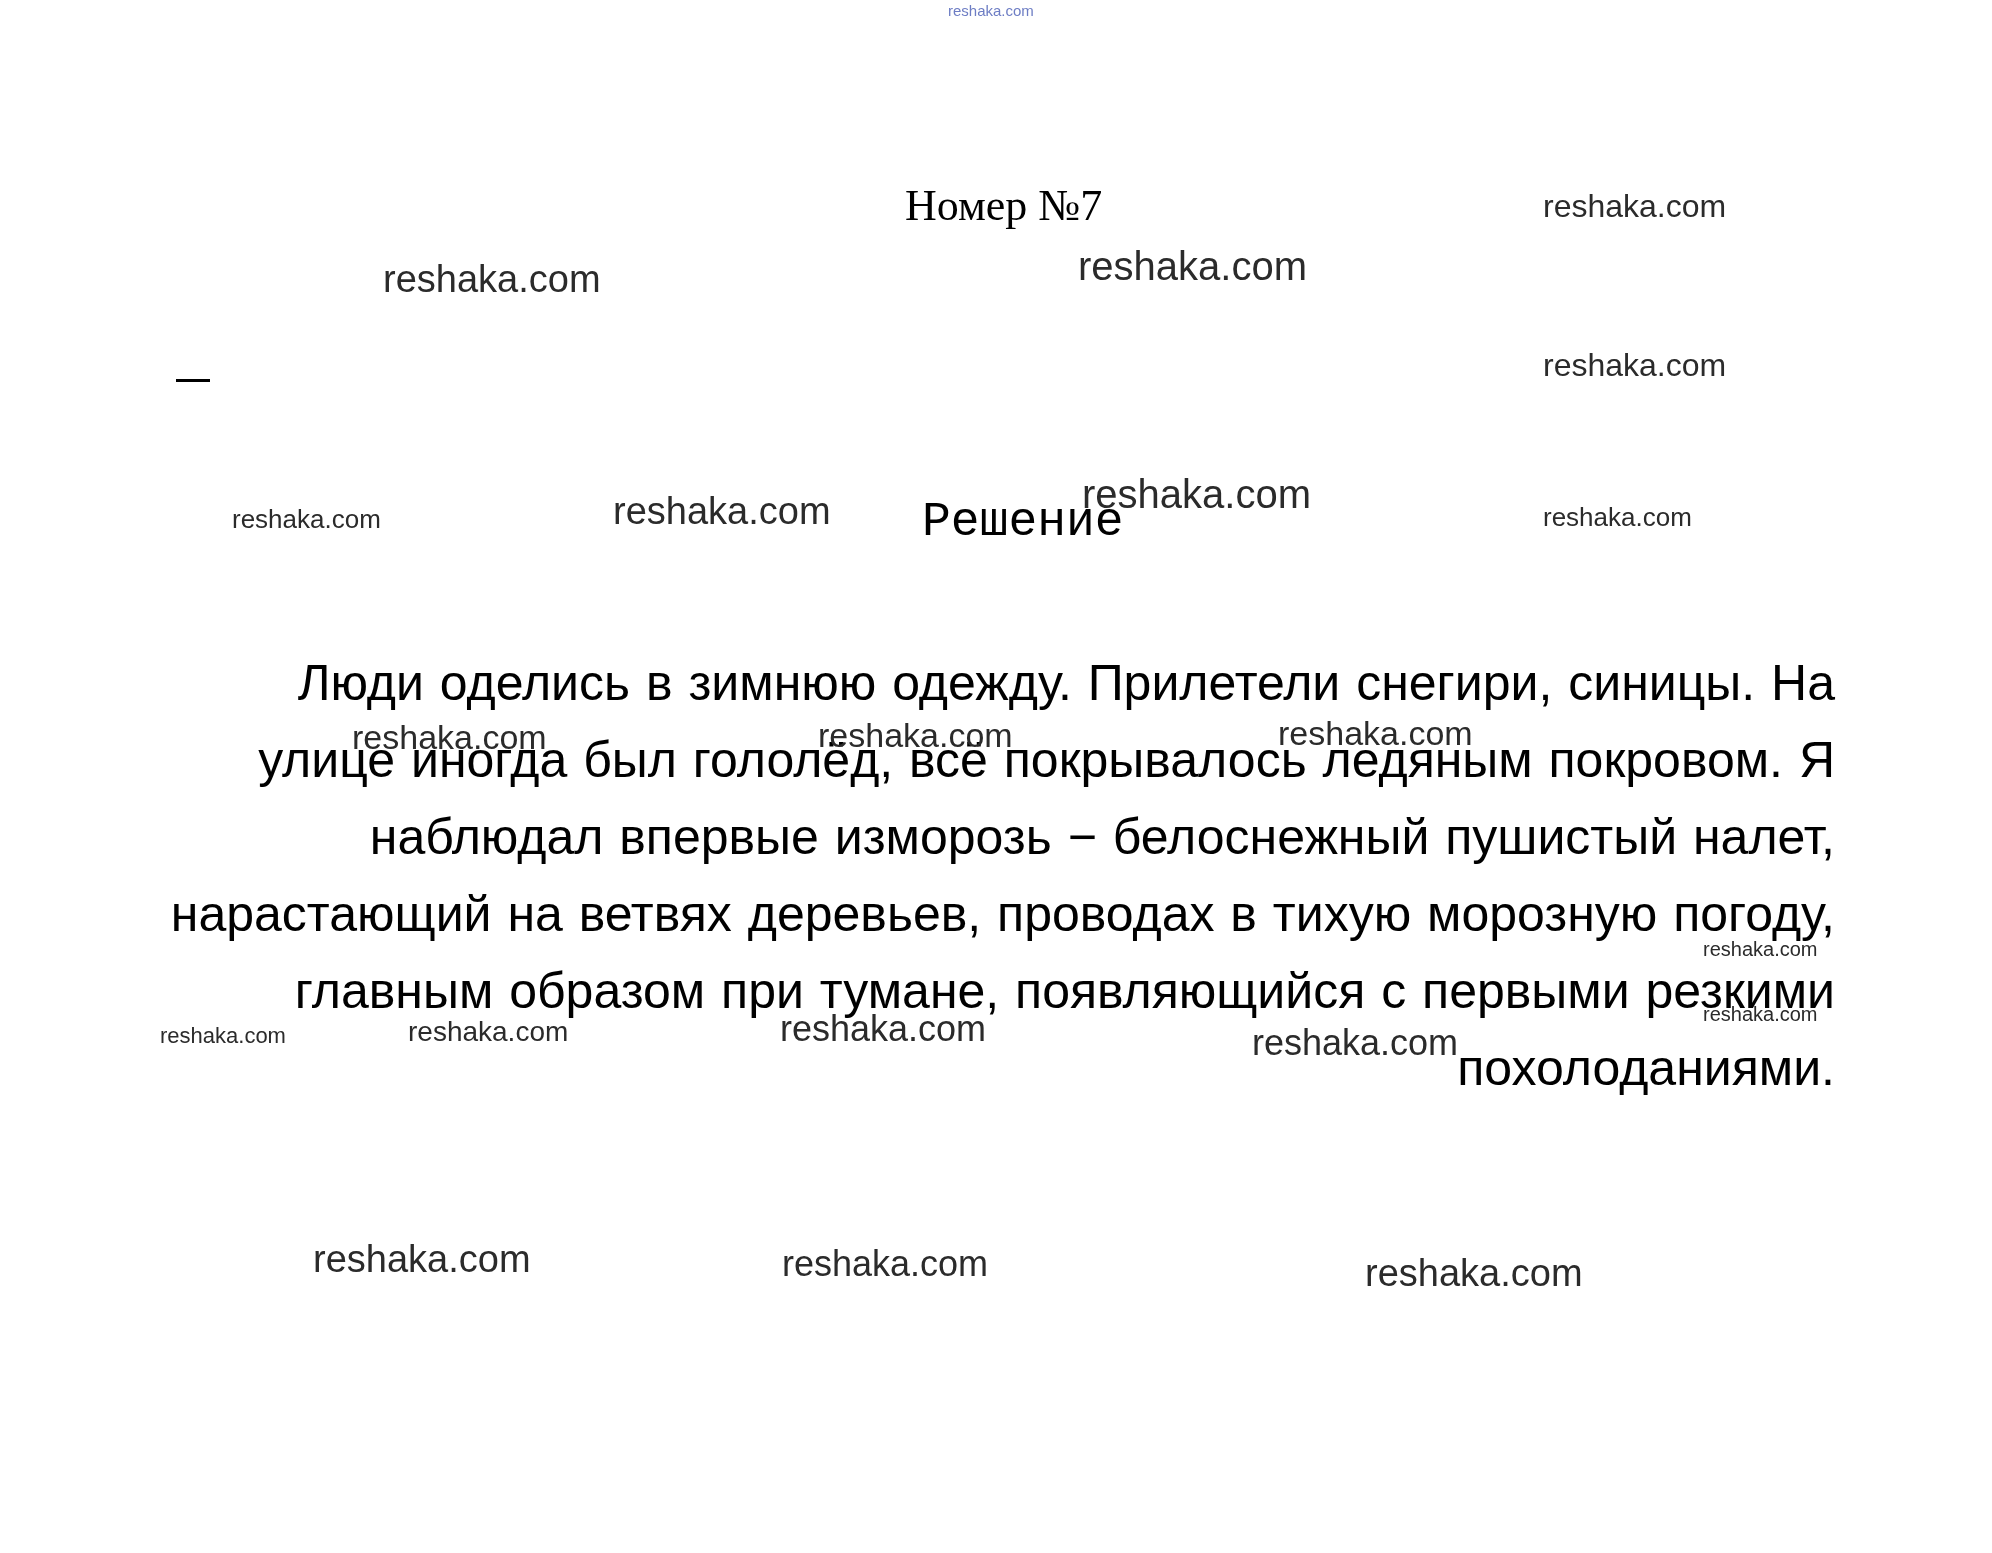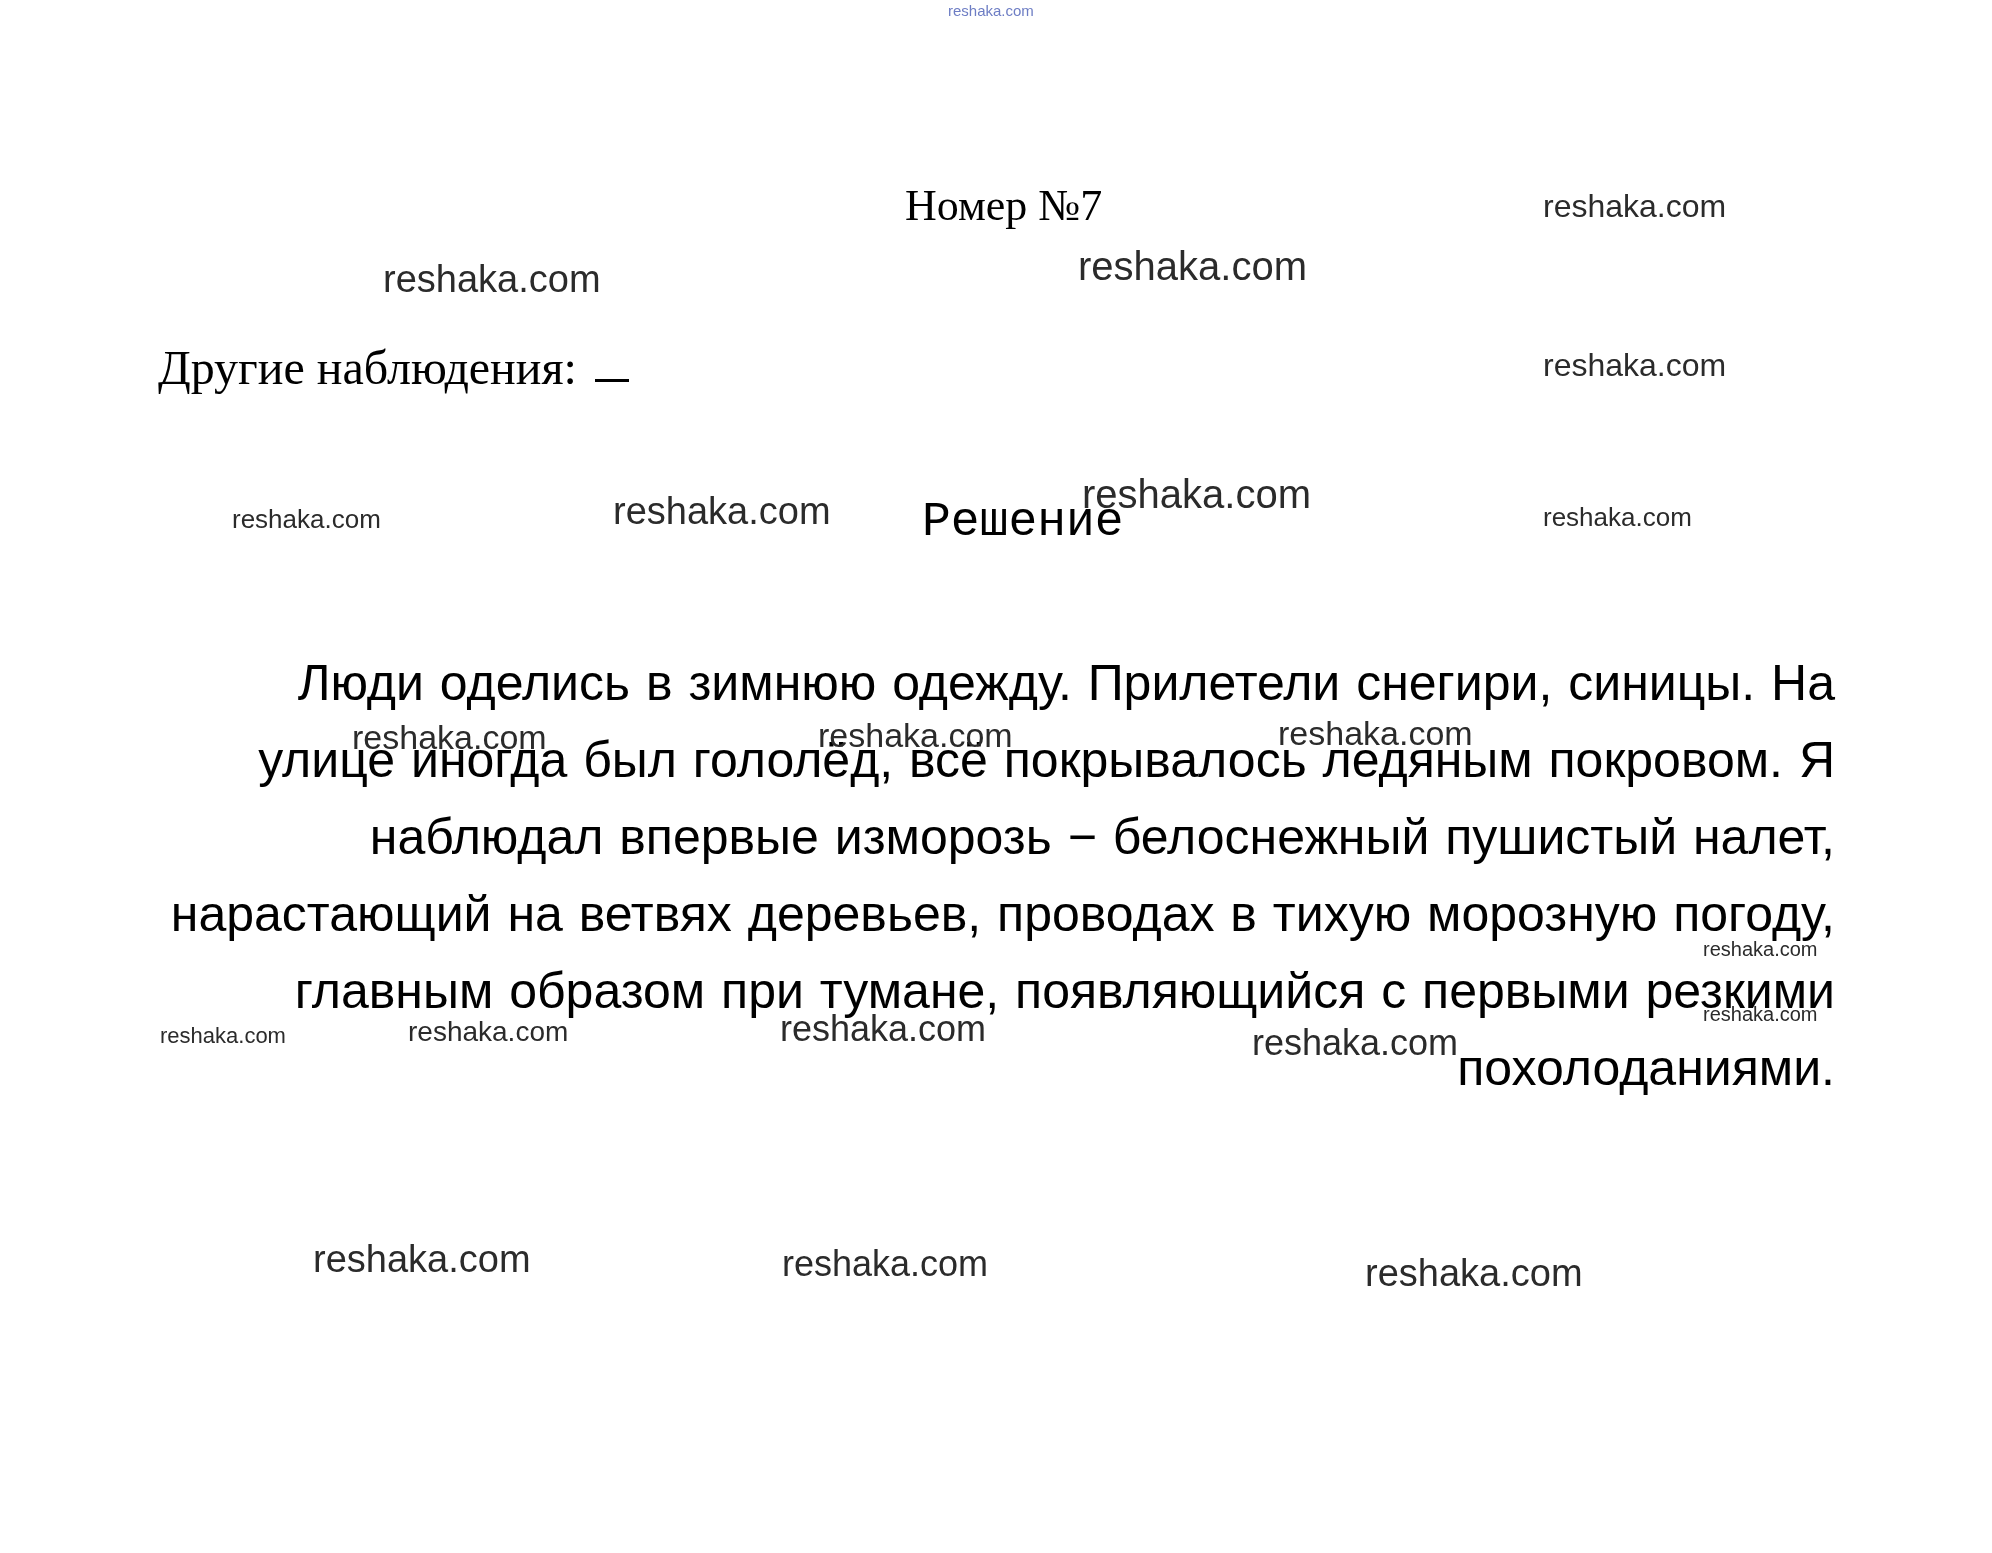--- a/index.html
+++ b/index.html
@@ -75,21 +75,21 @@
   }
 </style>
 </head>
 <body>
 
 <div class="page">
 
   <div class="doc-title">Номер №7</div>
 
   <div class="prompt-line">
-    <span>Другие наблюдения:</span><span class="prompt-blank"></span>
+    <span class="prompt-blank"></span>
   </div>
 
   <div class="section-heading">Решение</div>
 
   <div class="body-text">Люди оделись в зимнюю одежду. Прилетели снегири, синицы. На улице иногда был гололёд, всё покрывалось ледяным покровом. Я наблюдал впервые изморозь − белоснежный пушистый налет, нарастающий на ветвях деревьев, проводах в тихую морозную погоду, главным образом при тумане, появляющийся с первыми резкими похолоданиями.</div>
 
   <div id="watermark-layer">
       <div class="wm wm-top" style="left: 948px; top: 2px; font-size: 15px;">reshaka.com</div>
       <div class="wm" style="left: 1543px; top: 188px; font-size: 32px;">reshaka.com</div>
       <div class="wm" style="left: 383px; top: 258px; font-size: 38px;">reshaka.com</div>

